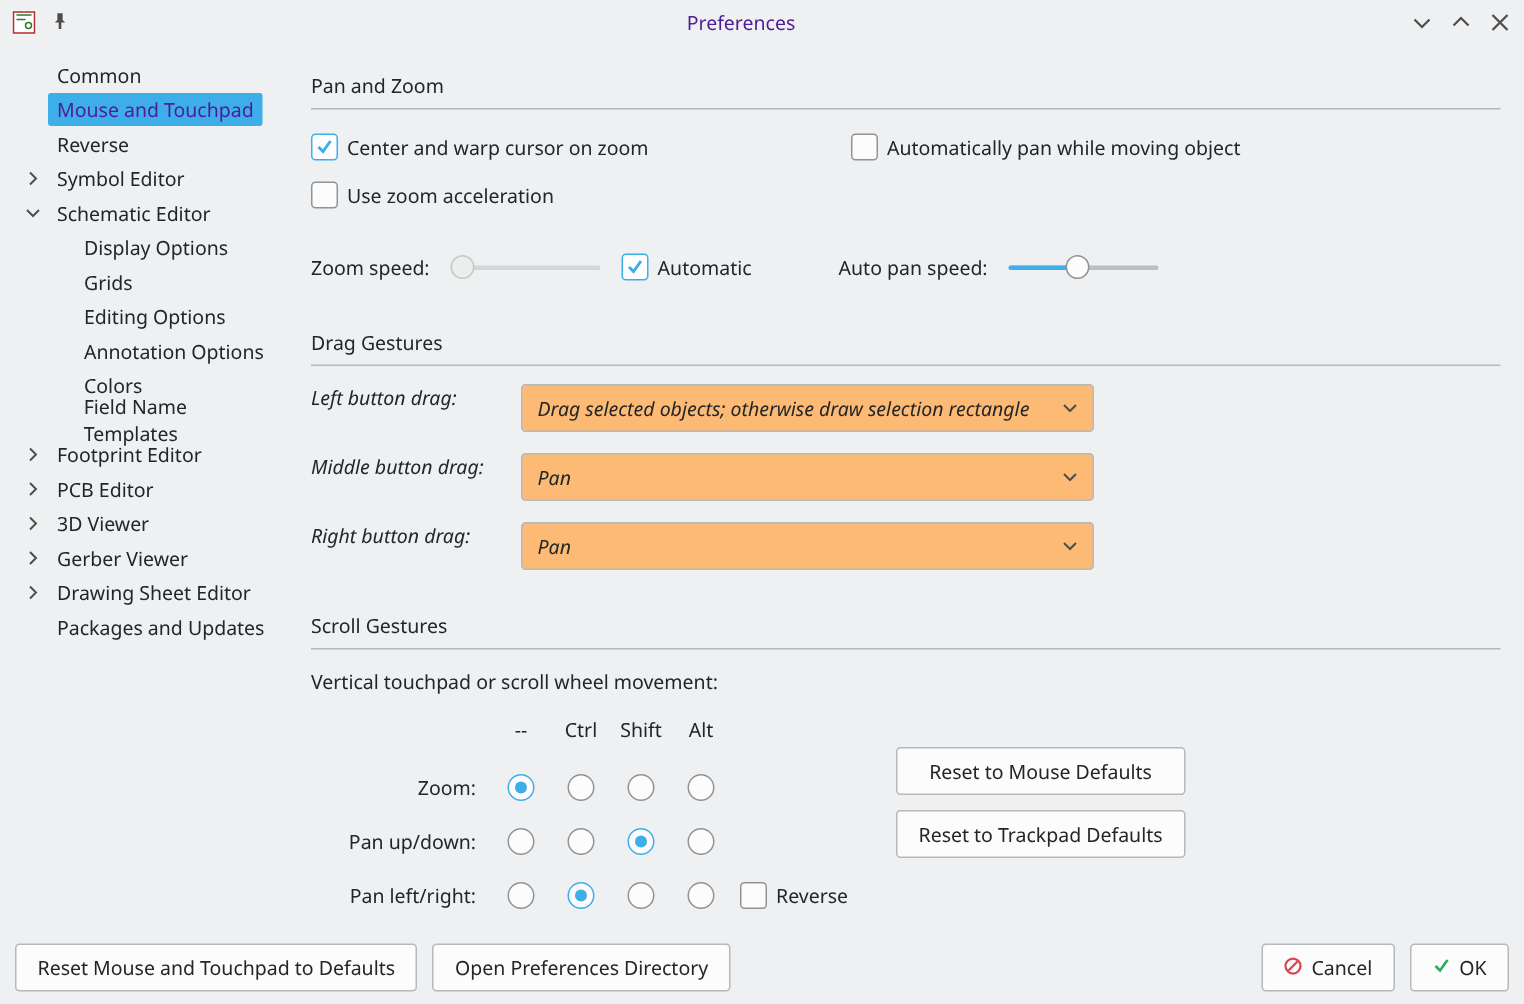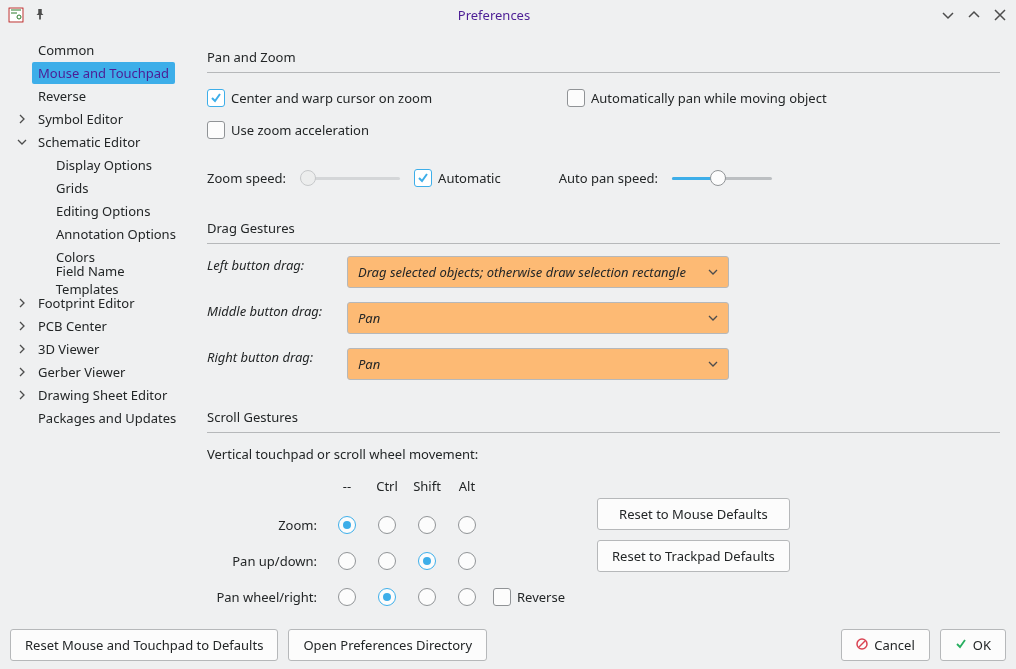--- a/index.html
+++ b/index.html
@@ -327,21 +327,21 @@
           </svg>
         </span>
         <span class="tree-label">Footprint Editor</span>
       </div>
       <div class="tree-row">
         <span class="tree-toggle">
           <svg width="10" height="10" viewBox="0 0 10 10">
             <path d="M3 1l4 4-4 4" fill="none" stroke="#4d4d4d" stroke-width="1.3"></path>
           </svg>
         </span>
-        <span class="tree-label">PCB Center</span>
+        <span class="tree-label">PCB Editor</span>
       </div>
       <div class="tree-row">
         <span class="tree-toggle">
           <svg width="10" height="10" viewBox="0 0 10 10">
             <path d="M3 1l4 4-4 4" fill="none" stroke="#4d4d4d" stroke-width="1.3"></path>
           </svg>
         </span>
         <span class="tree-label">3D Viewer</span>
       </div>
       <div class="tree-row">
@@ -491,21 +491,21 @@
               </div>
             <div class="radio-cell">
                 <span class="radio checked"></span>
               </div>
             <div class="radio-cell">
                 <span class="radio"></span>
               </div>
             <div></div>
           </div>
           <div class="sg-row">
-            <span class="lbl">Pan wheel/right:</span>
+            <span class="lbl">Pan left/right:</span>
             <div class="radio-cell">
                 <span class="radio"></span>
               </div>
             <div class="radio-cell">
                 <span class="radio checked"></span>
               </div>
             <div class="radio-cell">
                 <span class="radio"></span>
               </div>
             <div class="radio-cell">

